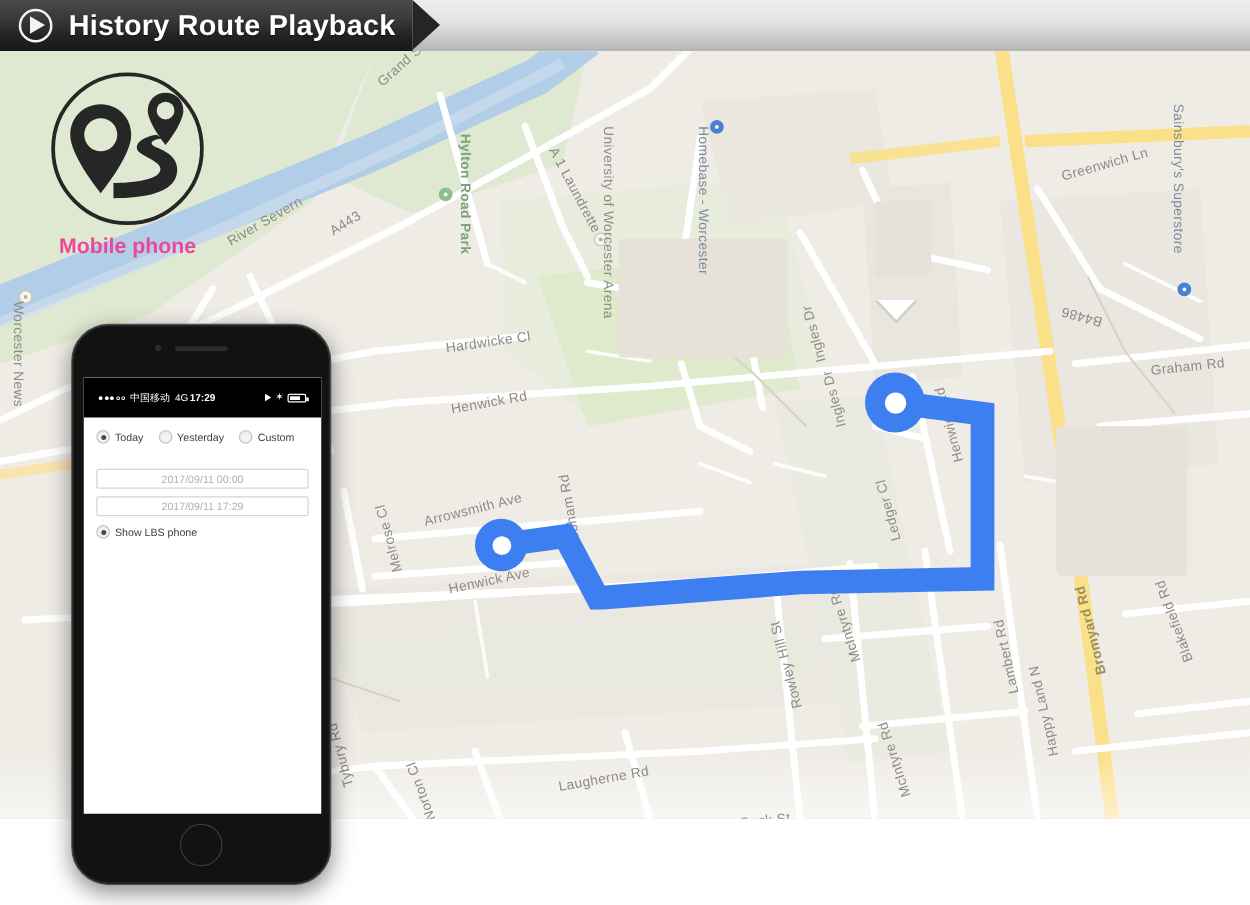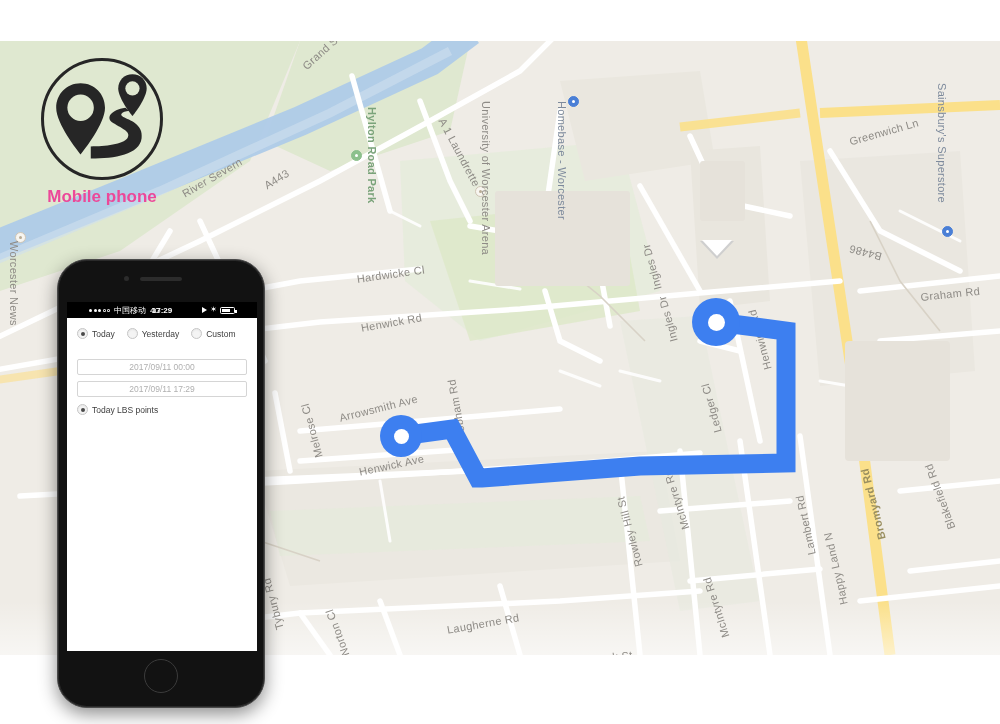--- a/index.html
+++ b/index.html
@@ -131,22 +131,22 @@
     position:absolute; left:50%; bottom:14px; transform:translateX(-50%);
     width:34px; height:34px; border-radius:50%; border:1px solid #3b3b3b;
   }
   .screen {
     position:absolute; left:9px; top:42px; width:190px; height:349px;
     background:#ffffff; overflow:hidden;
   }
 
   
   .statusbar {
-    height:16px; background:#000000; color:#ffffff;
-    display:flex; align-items:center; padding:0 22px;
+    height:32px; background:#000000; color:#ffffff;
+    display:flex; align-items:center; padding:0 12px;
     font-size:8px; font-family:"Liberation Sans", sans-serif;
   }
   .sig-dots { display:flex; gap:1.5px; align-items:center; margin-right:4px; }
   .sig-dots i { width:3px; height:3px; border-radius:50%; background:#fff; display:block; }
   .sig-dots i.off { background:transparent; box-shadow:inset 0 0 0 0.8px #fff; }
   .carrier { font-size:8px; margin-right:4px; }
   .net { font-size:8px; margin-right:0; }
   .sb-time { position:absolute; left:50%; transform:translateX(-50%); font-size:8px; font-weight:bold; }
   .sb-right { margin-left:auto; display:flex; align-items:center; gap:3px; }
   .loc-arrow { width:0;height:0;border-left:5px solid #fff;border-top:3px solid transparent;border-bottom:3px solid transparent; }
@@ -196,20 +196,28 @@
     background: linear-gradient(to bottom, #f2f2f2 0%, #e2e2e2 50%, #d4d4d4 100%);
     display:flex; align-items:center; justify-content:center;
     font-size:9.5px; color:#2e2e2e;
   }
 </style>
 </head>
 <body>
 
 <div id="root">
 
+  <div class="header-strip">
+    <div class="header-dark"></div>
+    <div class="header-tip"></div>
+    <div class="header-icon">
+      <div class="tri"></div>
+    </div>
+    <div class="header-title">History Route Playback</div>
+  </div>
 
   <div class="map">
 
     <svg class="map-svg" viewBox="0 0 1000 614" preserveAspectRatio="none">
       <defs>
         <linearGradient id="fadeb" x1="0" y1="0" x2="0" y2="1">
           <stop offset="0%" stop-color="#ffffff" stop-opacity="0"></stop>
           <stop offset="100%" stop-color="#ffffff" stop-opacity="1"></stop>
         </linearGradient>
       </defs>
@@ -417,21 +425,21 @@
             <span class="radio"></span>
             <span class="radio-label">Custom</span>
           </label>
         </div>
 
         <div class="field">2017/09/11 00:00</div>
         <div class="field">2017/09/11 17:29</div>
 
         <div class="lbs-row">
           <span class="radio checked"></span>
-          <span class="radio-label">Today LBS points</span>
+          <span class="radio-label">Show LBS phone</span>
         </div>
 
       </div>
 
     </div>
   </div>
 
 </div>
 
 </body></html>

